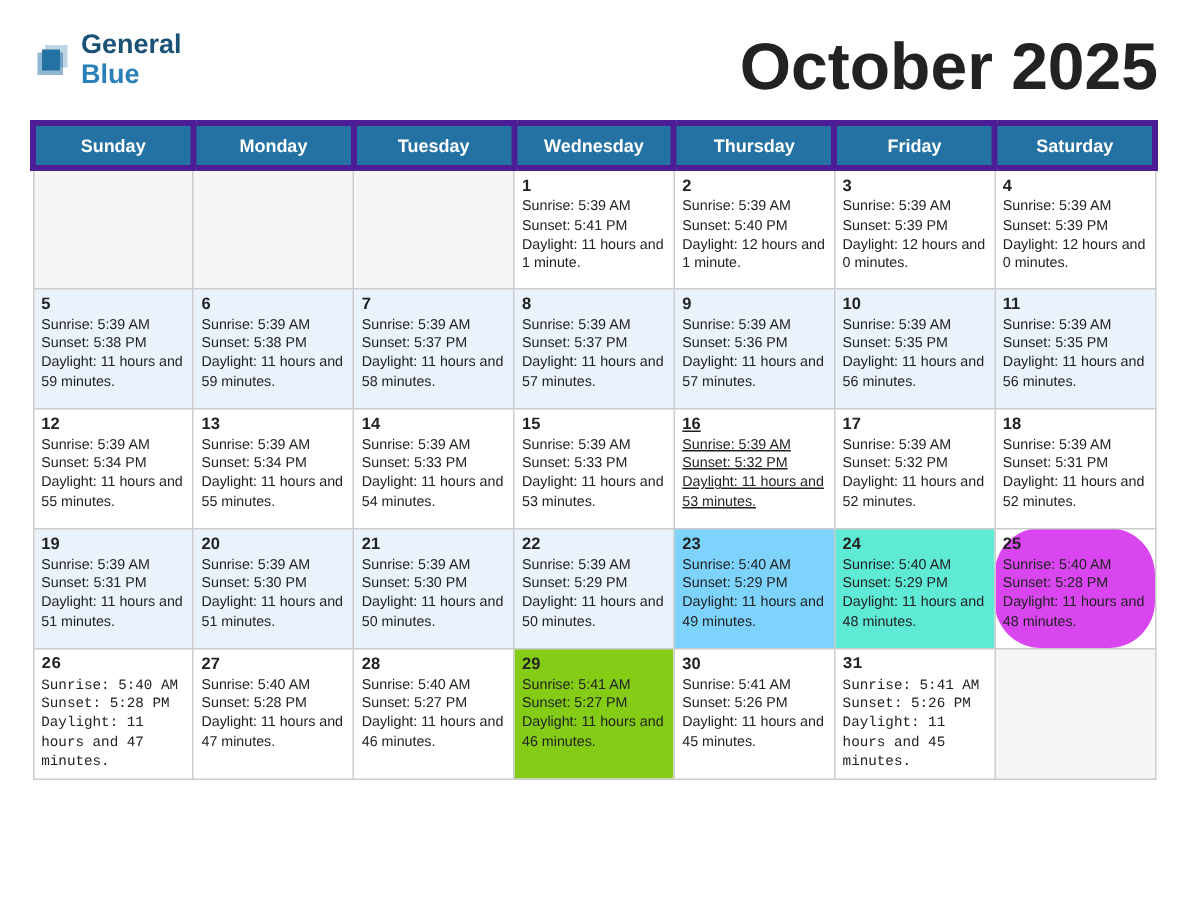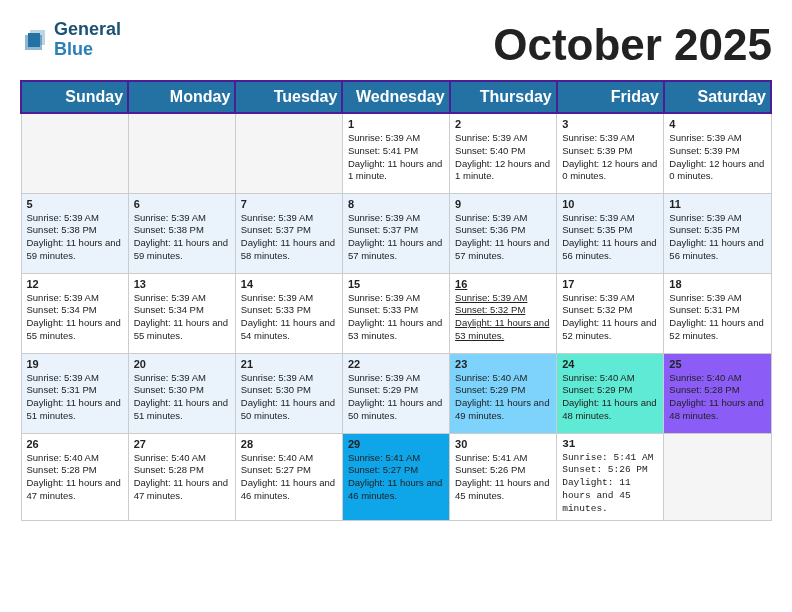--- a/index.html
+++ b/index.html
@@ -46,25 +46,25 @@
       font-size: 15px;
       color: #444;
     }
     table {
       width: 100%;
       border-collapse: collapse;
     }
     th {
       background: #2471a3;
       color: #fff;
-      font-size: 16px;
+      font-size: 12px;
       font-weight: bold;
       padding: 6px 4px;
-      text-align: right;
-      border: 2px solid #4c1d95;
+      text-align: center;
+      border: 4px solid #4c1d95;
     }
     td {
       border: 1px solid #ccc;
       vertical-align: top;
       padding: 4px 5px;
       font-size: 10px;
       color: #222;
       height: 80px;
       width: 14.28%;
       background: #fff;
@@ -220,39 +220,39 @@
           <div class="day-info">Sunrise: 5:39 AM<br>Sunset: 5:29 PM<br>Daylight: 11 hours and 50 minutes.</div>
         </td>
         <td style="background: #7dd3fc;">
           <span class="day-num">23</span>
           <div class="day-info">Sunrise: 5:40 AM<br>Sunset: 5:29 PM<br>Daylight: 11 hours and 49 minutes.</div>
         </td>
         <td style="background: #5eead4; margin-left: 18px;">
           <span class="day-num">24</span>
           <div class="day-info">Sunrise: 5:40 AM<br>Sunset: 5:29 PM<br>Daylight: 11 hours and 48 minutes.</div>
         </td>
-        <td style="background: #8b5cf6;">
+        <td style="background: #d946ef; border-radius: 31px;">
           <span class="day-num">25</span>
           <div class="day-info">Sunrise: 5:40 AM<br>Sunset: 5:28 PM<br>Daylight: 11 hours and 48 minutes.</div>
         </td>
       </tr>
       <tr>
-        <td style="background: rgb(255, 255, 255);">
+        <td style="background: rgb(255, 255, 255); font-family: Liberation Mono, monospace;">
           <span class="day-num">26</span>
           <div class="day-info">Sunrise: 5:40 AM<br>Sunset: 5:28 PM<br>Daylight: 11 hours and 47 minutes.</div>
         </td>
         <td style="background: rgb(255, 255, 255);">
           <span class="day-num">27</span>
           <div class="day-info">Sunrise: 5:40 AM<br>Sunset: 5:28 PM<br>Daylight: 11 hours and 47 minutes.</div>
         </td>
         <td style="background: rgb(255, 255, 255);">
           <span class="day-num">28</span>
           <div class="day-info">Sunrise: 5:40 AM<br>Sunset: 5:27 PM<br>Daylight: 11 hours and 46 minutes.</div>
         </td>
-        <td style="background: #0ea5e9;">
+        <td style="background: #84cc16;">
           <span class="day-num">29</span>
           <div class="day-info">Sunrise: 5:41 AM<br>Sunset: 5:27 PM<br>Daylight: 11 hours and 46 minutes.</div>
         </td>
         <td style="background: rgb(255, 255, 255);">
           <span class="day-num">30</span>
           <div class="day-info">Sunrise: 5:41 AM<br>Sunset: 5:26 PM<br>Daylight: 11 hours and 45 minutes.</div>
         </td>
         <td style="background: rgb(255, 255, 255); font-family: Liberation Mono, monospace;">
           <span class="day-num">31</span>
           <div class="day-info">Sunrise: 5:41 AM<br>Sunset: 5:26 PM<br>Daylight: 11 hours and 45 minutes.</div>

